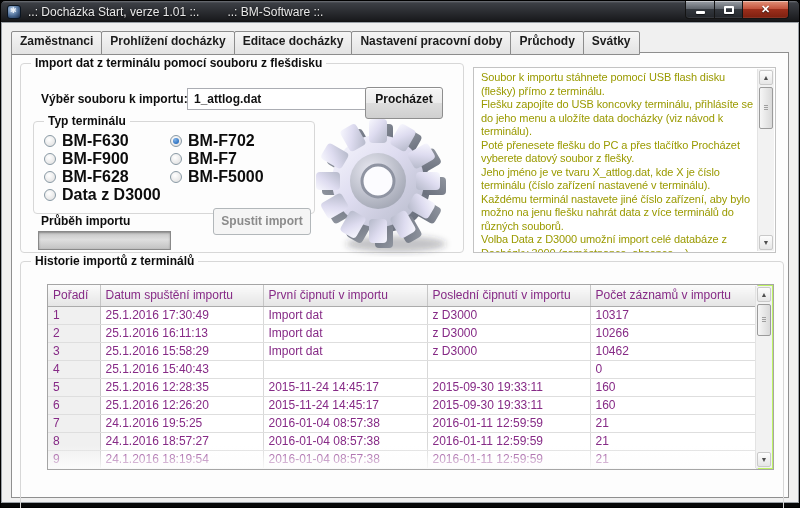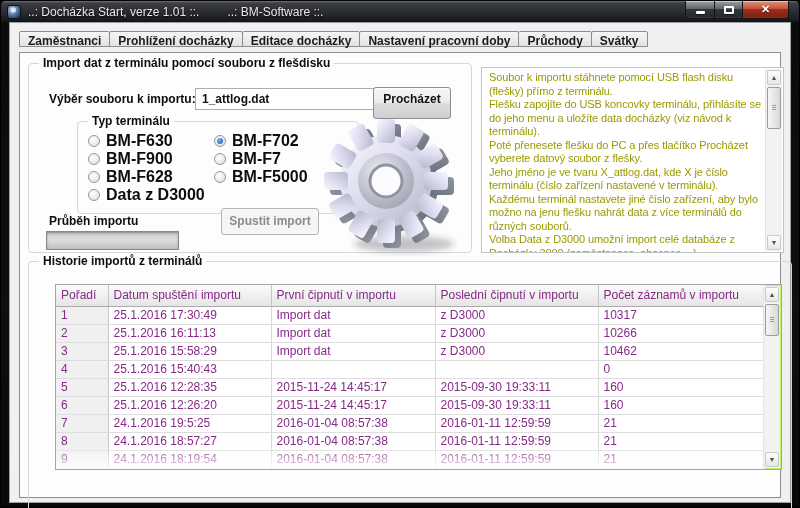--- a/index.html
+++ b/index.html
@@ -2,21 +2,21 @@
 <html><head>
 <meta charset="utf-8">
 <style>
   * { margin:0; padding:0; box-sizing:border-box; }
   html,body { width:800px; height:508px; overflow:hidden; background:#000;
     font-family:"Liberation Sans", sans-serif; }
 
   .window { position:relative; width:800px; height:508px;
     background:linear-gradient(180deg,#707379 0,#3c3f45 2px,#1a1b1e 19px,#0a0b0c 22px,#0e0f11 60%,#070808 100%);
     border:1px solid #000; border-radius:5px 5px 2px 2px;
-    padding:21px 8px 4px; }
+    padding:21px 0 4px; }
 
   
   .titlebar { position:absolute; top:0; left:0; right:0; height:21px;
     display:flex; align-items:center; padding-left:6px; }
   .app-icon { width:14px; height:14px; border-radius:3px; flex:0 0 auto;
     background:radial-gradient(circle at 35% 30%, #b9d2ee, #4a6a94 55%, #1b2d49 95%);
     border:1px solid #0a1420; position:relative; }
   .app-icon::after { content:"✱"; position:absolute; left:2px; top:0px; font-size:8px; color:#e8eef6; }
   .title-text { color:#e9e9e9; font-size:12px; margin-left:7px; text-shadow:0 1px 2px #000; white-space:nowrap; }
   .title-text.right { margin-left:28px; }
@@ -33,21 +33,21 @@
   .glyph-min { width:9px; height:3px; background:#fff; border-radius:1px; margin-top:5px;
     box-shadow:0 1px 1px rgba(0,0,0,.6); }
   .glyph-max { width:10px; height:8px; border:2px solid #fff; border-radius:1px;
     box-shadow:0 1px 1px rgba(0,0,0,.6); }
   .glyph-close { color:#fff; font-size:11px; font-weight:bold; text-shadow:0 1px 1px rgba(0,0,0,.7); line-height:1; }
 
   
   .client { position:relative; width:100%; height:100%;
     background:#f0f0f0; border:1px solid #9aa0a6; }
   .tabs { position:absolute; top:8px; left:9px; display:flex; align-items:flex-end; z-index:3; }
-  .tab { height:16px; line-height:19px; padding:0 8px; font-size:12px; font-weight:bold; color:#1b1b1b;
+  .tab { height:24px; line-height:19px; padding:0 8px; font-size:12px; font-weight:bold; color:#1b1b1b;
     background:linear-gradient(180deg,#f5f5f5,#e3e3e3); border:1px solid #8c8c8c; margin-right:-1px;
     border-radius:2px 2px 0 0; white-space:nowrap; cursor:default; }
   .tab.active { height:24px; line-height:22px; background:#fdfdfd; border-bottom:1px solid #fdfdfd;
     margin-bottom:-1px; position:relative; z-index:4; }
   .tab.active::after { content:""; position:absolute; left:2px; right:2px; top:2px; bottom:3px;
     border:1px dotted #6f6f6f; }
   .tabpage { position:absolute; left:9px; right:9px; top:29px; bottom:4px;
     background:#fdfdfd; border:1px solid #8f8f8f; }
 
   
@@ -217,21 +217,21 @@
           </g>
         </svg>
       </div>
 
       <div class="groupbox" id="group-import">
         <span class="gb-title">Import dat z terminálu pomocí souboru z flešdisku</span>
         <span class="form-label" style="left:20px; top:28px;">Výběr souboru k importu:</span>
         <input class="text-input" type="text" value="1_attlog.dat" style="">
         <div class="btn" id="browse-btn">Procházet</div>
 
-        <div class="groupbox" id="group-terminal" style="background:transparent;margin-left:36px;">
+        <div class="groupbox" id="group-terminal" style="background:transparent;">
           <span class="gb-title" style="background:#fdfdfd;">Typ terminálu</span>
           <div class="radio-col" id="radio-col-0">
               <div class="radio-row">
                 <span class="radio"></span>
                 <span class="radio-label">BM-F630</span>
               </div>
               <div class="radio-row">
                 <span class="radio"></span>
                 <span class="radio-label">BM-F900</span>
               </div>

